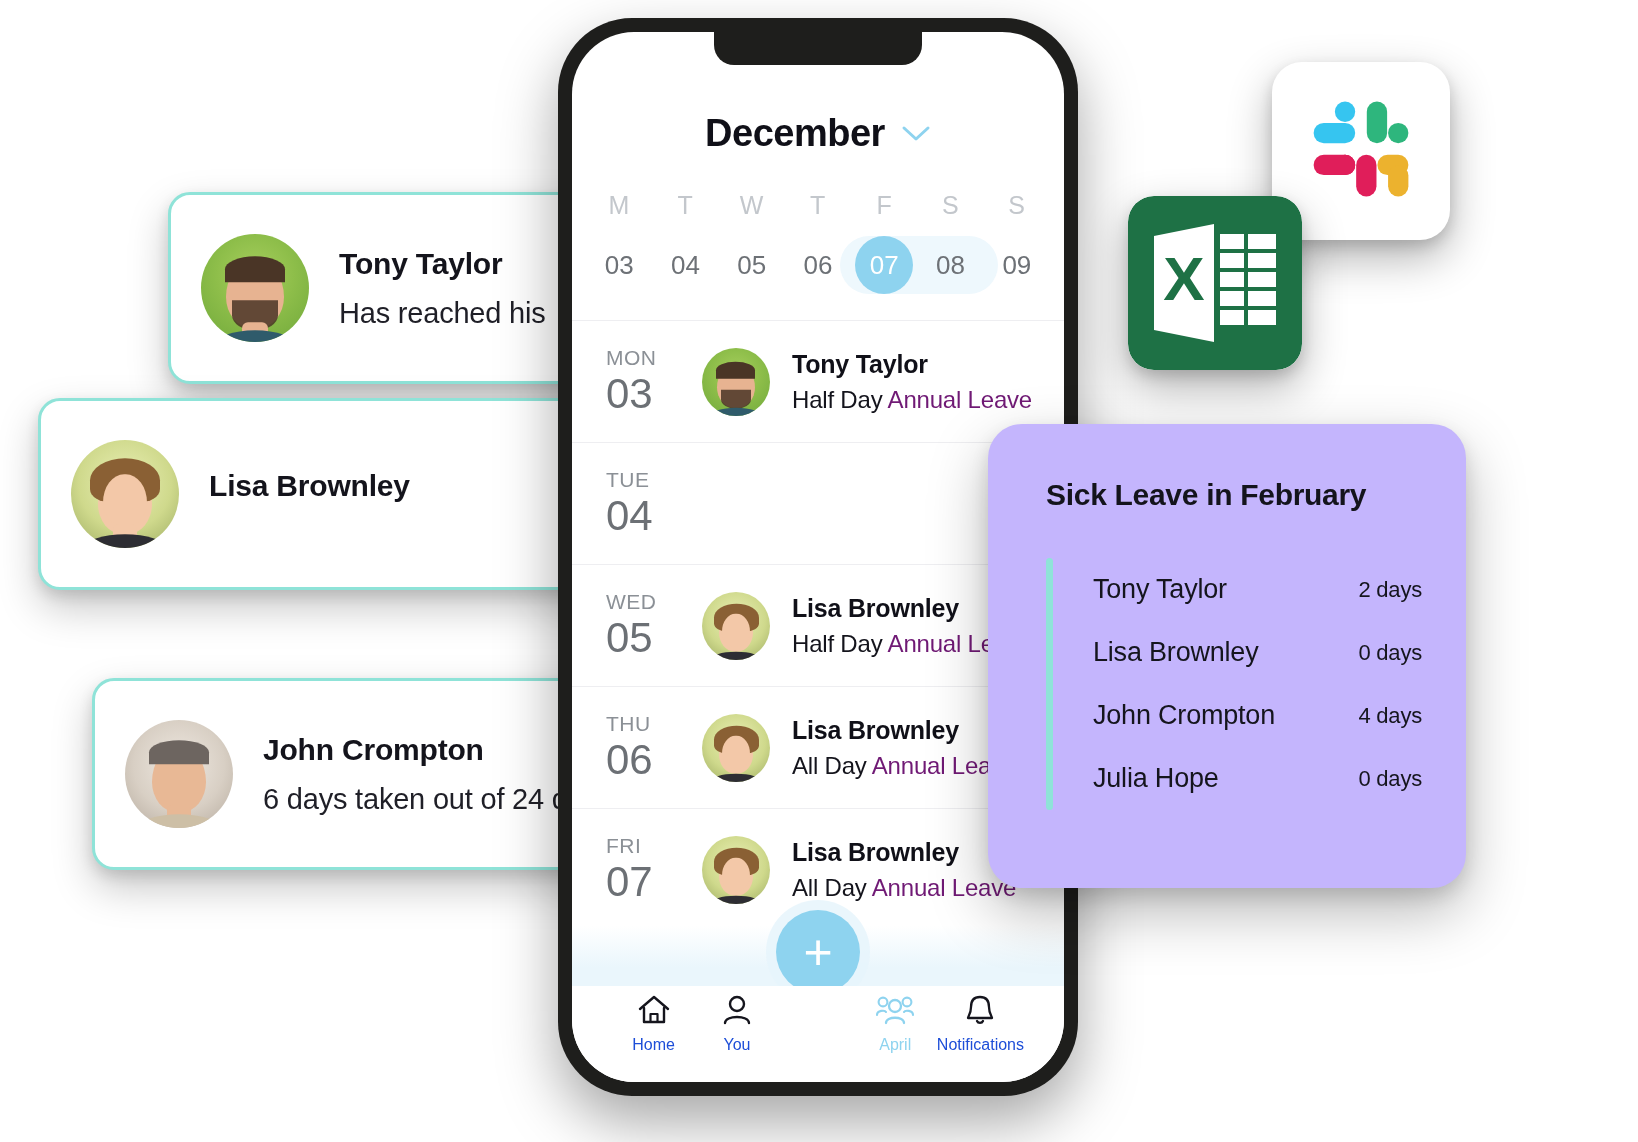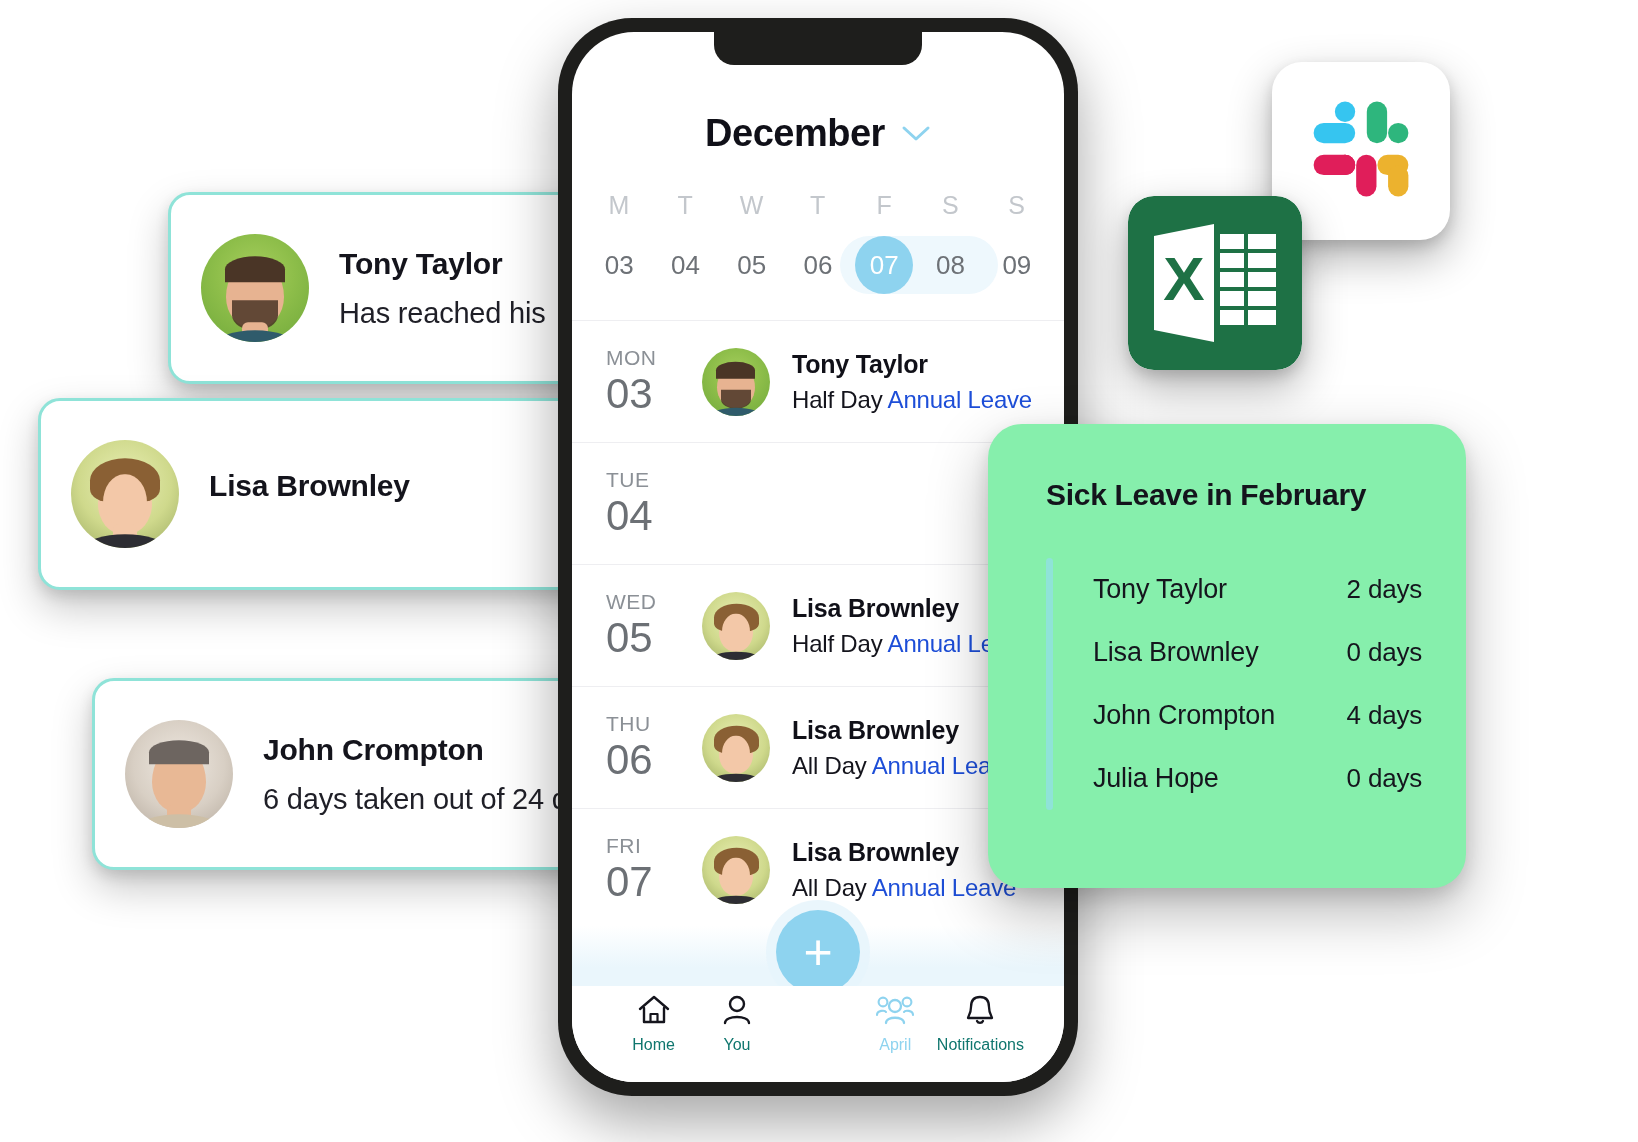--- a/index.html
+++ b/index.html
@@ -118,21 +118,21 @@
   .day-abbr { font-size: 21px; color: #8b9096; letter-spacing: 0.5px; }
   .day-num { font-size: 42px; color: #6c7075; line-height: 1.05; margin-top: 2px; }
   .evt-avatar {
     width: 68px; height: 68px; border-radius: 50%;
     flex: 0 0 68px; overflow: hidden; position: relative;
   }
   .evt-body { margin-left: 22px; white-space: nowrap; }
   .evt-name { font-size: 25px; font-weight: bold; color: #101018; letter-spacing: -0.2px; }
   .evt-sub { font-size: 24px; margin-top: 7px; letter-spacing: -0.2px; }
   .evt-sub .dur { color: #14141c; }
-  .evt-sub .type { color: #1d4ed8; }
+  .evt-sub .type { color: #701a75; }
 
   
   #fab-band {
     position: absolute; bottom: 96px; left: 0; right: 0; height: 60px;
     background: linear-gradient(180deg, rgba(238,248,253,0) 0%, #EAF6FC 70%, #EAF6FC 100%);
   }
   #fab {
     position: absolute; bottom: 88px; left: 50%; transform: translateX(-50%);
     width: 84px; height: 84px; border-radius: 50%;
     background: #8ED3EF;
@@ -148,21 +148,21 @@
     background: #ffffff;
     display: flex; align-items: flex-start; justify-content: space-between;
     padding: 8px 40px 0 40px;
   }
   .nav-item {
     width: 100px;
     display: flex; flex-direction: column; align-items: center; gap: 6px;
     cursor: pointer;
   }
   .nav-item.spacer { width: 90px; visibility: hidden; }
-  .nav-label { font-size: 16px; color: #0f766e; }
+  .nav-label { font-size: 16px; color: #1d4ed8; }
   .nav-item.active .nav-label { color: #8ED3EF; }
 
   
   #slack-card {
     position: absolute; left: 1272px; top: 62px;
     width: 178px; height: 178px;
     background: #ffffff;
     border-radius: 30px;
     box-shadow: 0 18px 44px rgba(0,0,0,0.3), 0 6px 14px rgba(0,0,0,0.14);
     display: flex; align-items: center; justify-content: center;
@@ -173,41 +173,41 @@
     width: 174px; height: 174px;
     border-radius: 26px;
     overflow: hidden;
     box-shadow: 0 18px 44px rgba(0,0,0,0.3), 0 6px 14px rgba(0,0,0,0.14);
   }
 
   
   #sick-panel {
     position: absolute; left: 988px; top: 424px;
     width: 478px; height: 464px;
-    background: #86efac;
+    background: #c4b5fd;
     border-radius: 34px;
     box-shadow: 0 24px 60px rgba(0,0,0,0.28), 0 8px 18px rgba(0,0,0,0.12);
     padding: 54px 44px 40px 58px;
   }
   #sick-title {
     font-size: 30px; font-weight: bold; color: #14141c; letter-spacing: -0.3px;
     margin-bottom: 46px;
   }
   #sick-list-wrap { display: flex; }
   #sick-bar {
     width: 7px; background: #8FE3D8; border-radius: 4px;
     flex: 0 0 7px; margin-right: 40px; height: 252px;
   }
   #sick-list { flex: 1; }
   .sick-row {
     display: flex; align-items: center; justify-content: space-between;
     height: 63px;
   }
   .sick-name { font-size: 27px; color: #15151d; letter-spacing: -0.2px; }
-  .sick-days { font-size: 26px; color: #15151d; letter-spacing: -0.2px; }
+  .sick-days { font-size: 22px; color: #15151d; letter-spacing: -0.2px; }
 
   
   .av { position:absolute; inset:0; }
   .av-tony  { background: radial-gradient(circle at 50% 38%, #a7cf5e 0%, #8ebe4a 45%, #6fa83a 100%); }
   .av-lisa  { background: radial-gradient(circle at 50% 40%, #eaf0b6 0%, #cfd98c 55%, #9aa95f 100%); }
   .av-john  { background: radial-gradient(circle at 50% 42%, #efe9e2 0%, #d8cfc4 55%, #b3a89b 100%); }
   .face { position:absolute; left:50%; top:50%; transform:translate(-50%,-46%); }
   .skin-t { background:#e7b391; }
   .skin-l { background:#f3c8a8; }
   .skin-j { background:#e8b895; }

